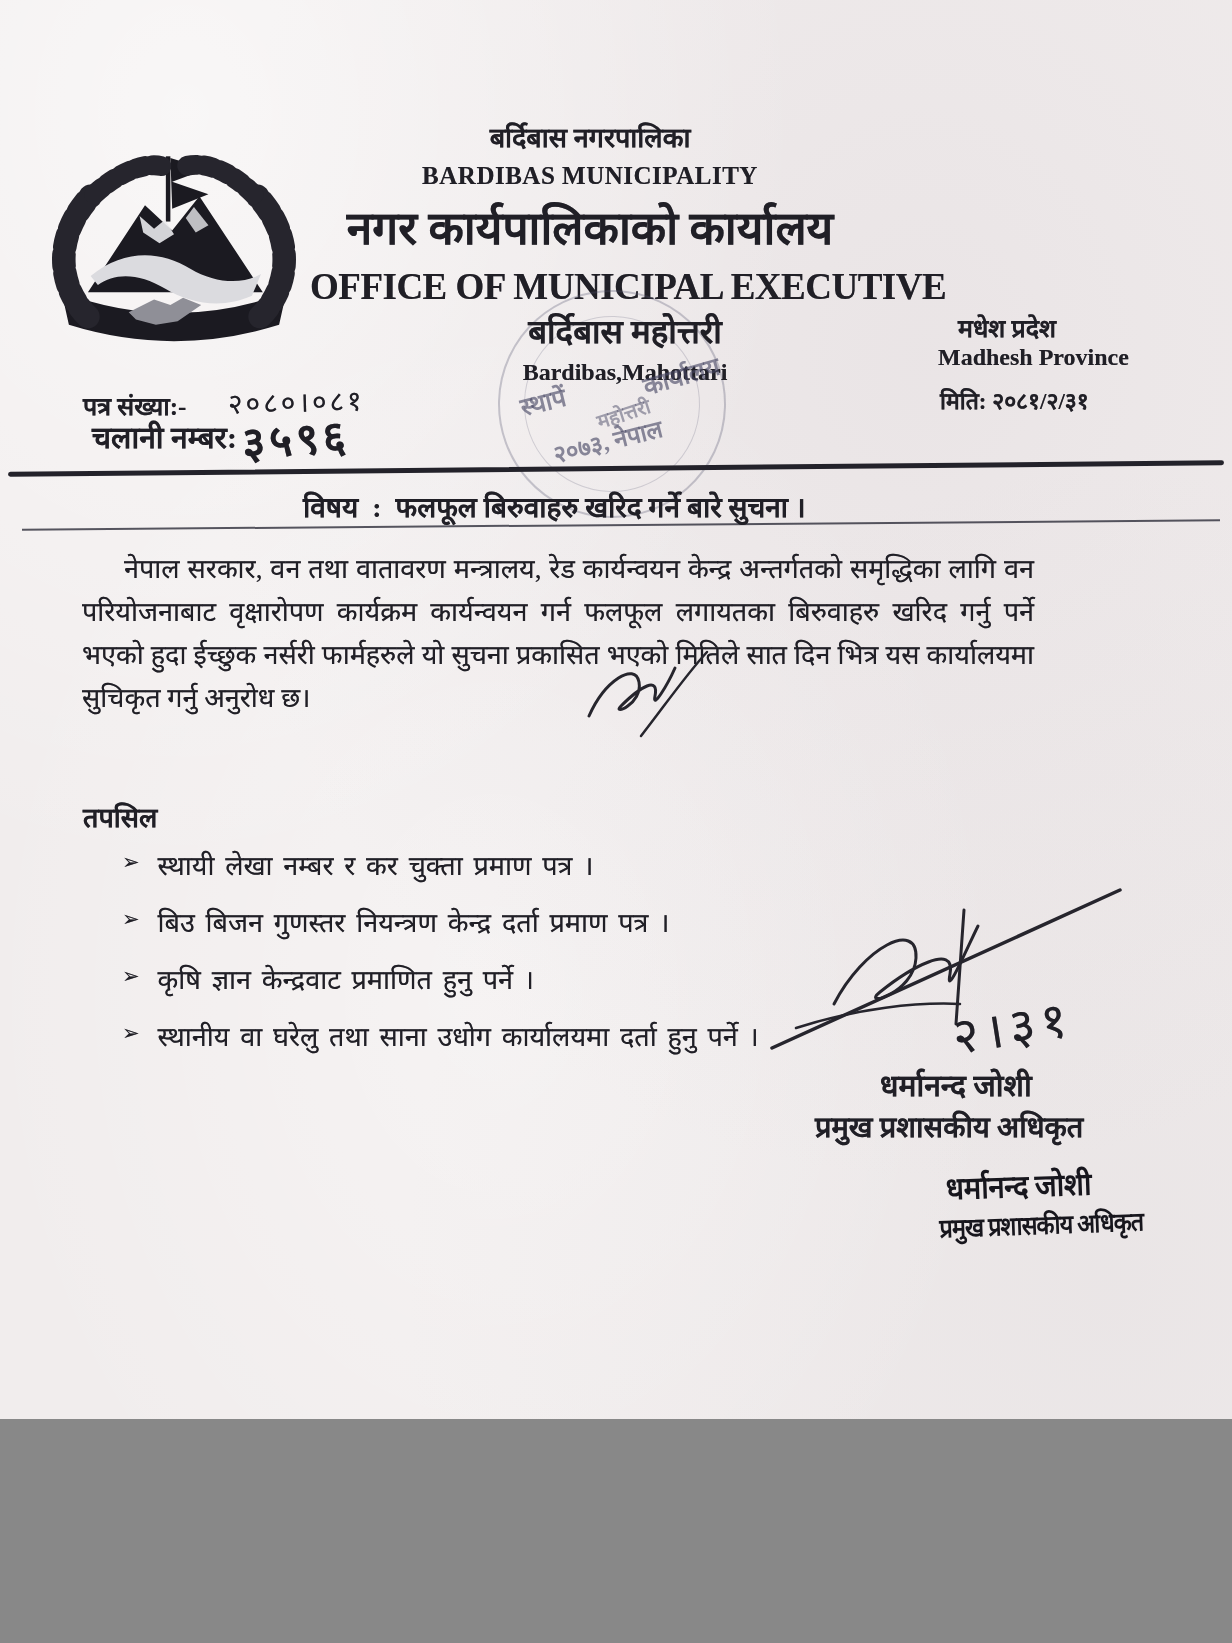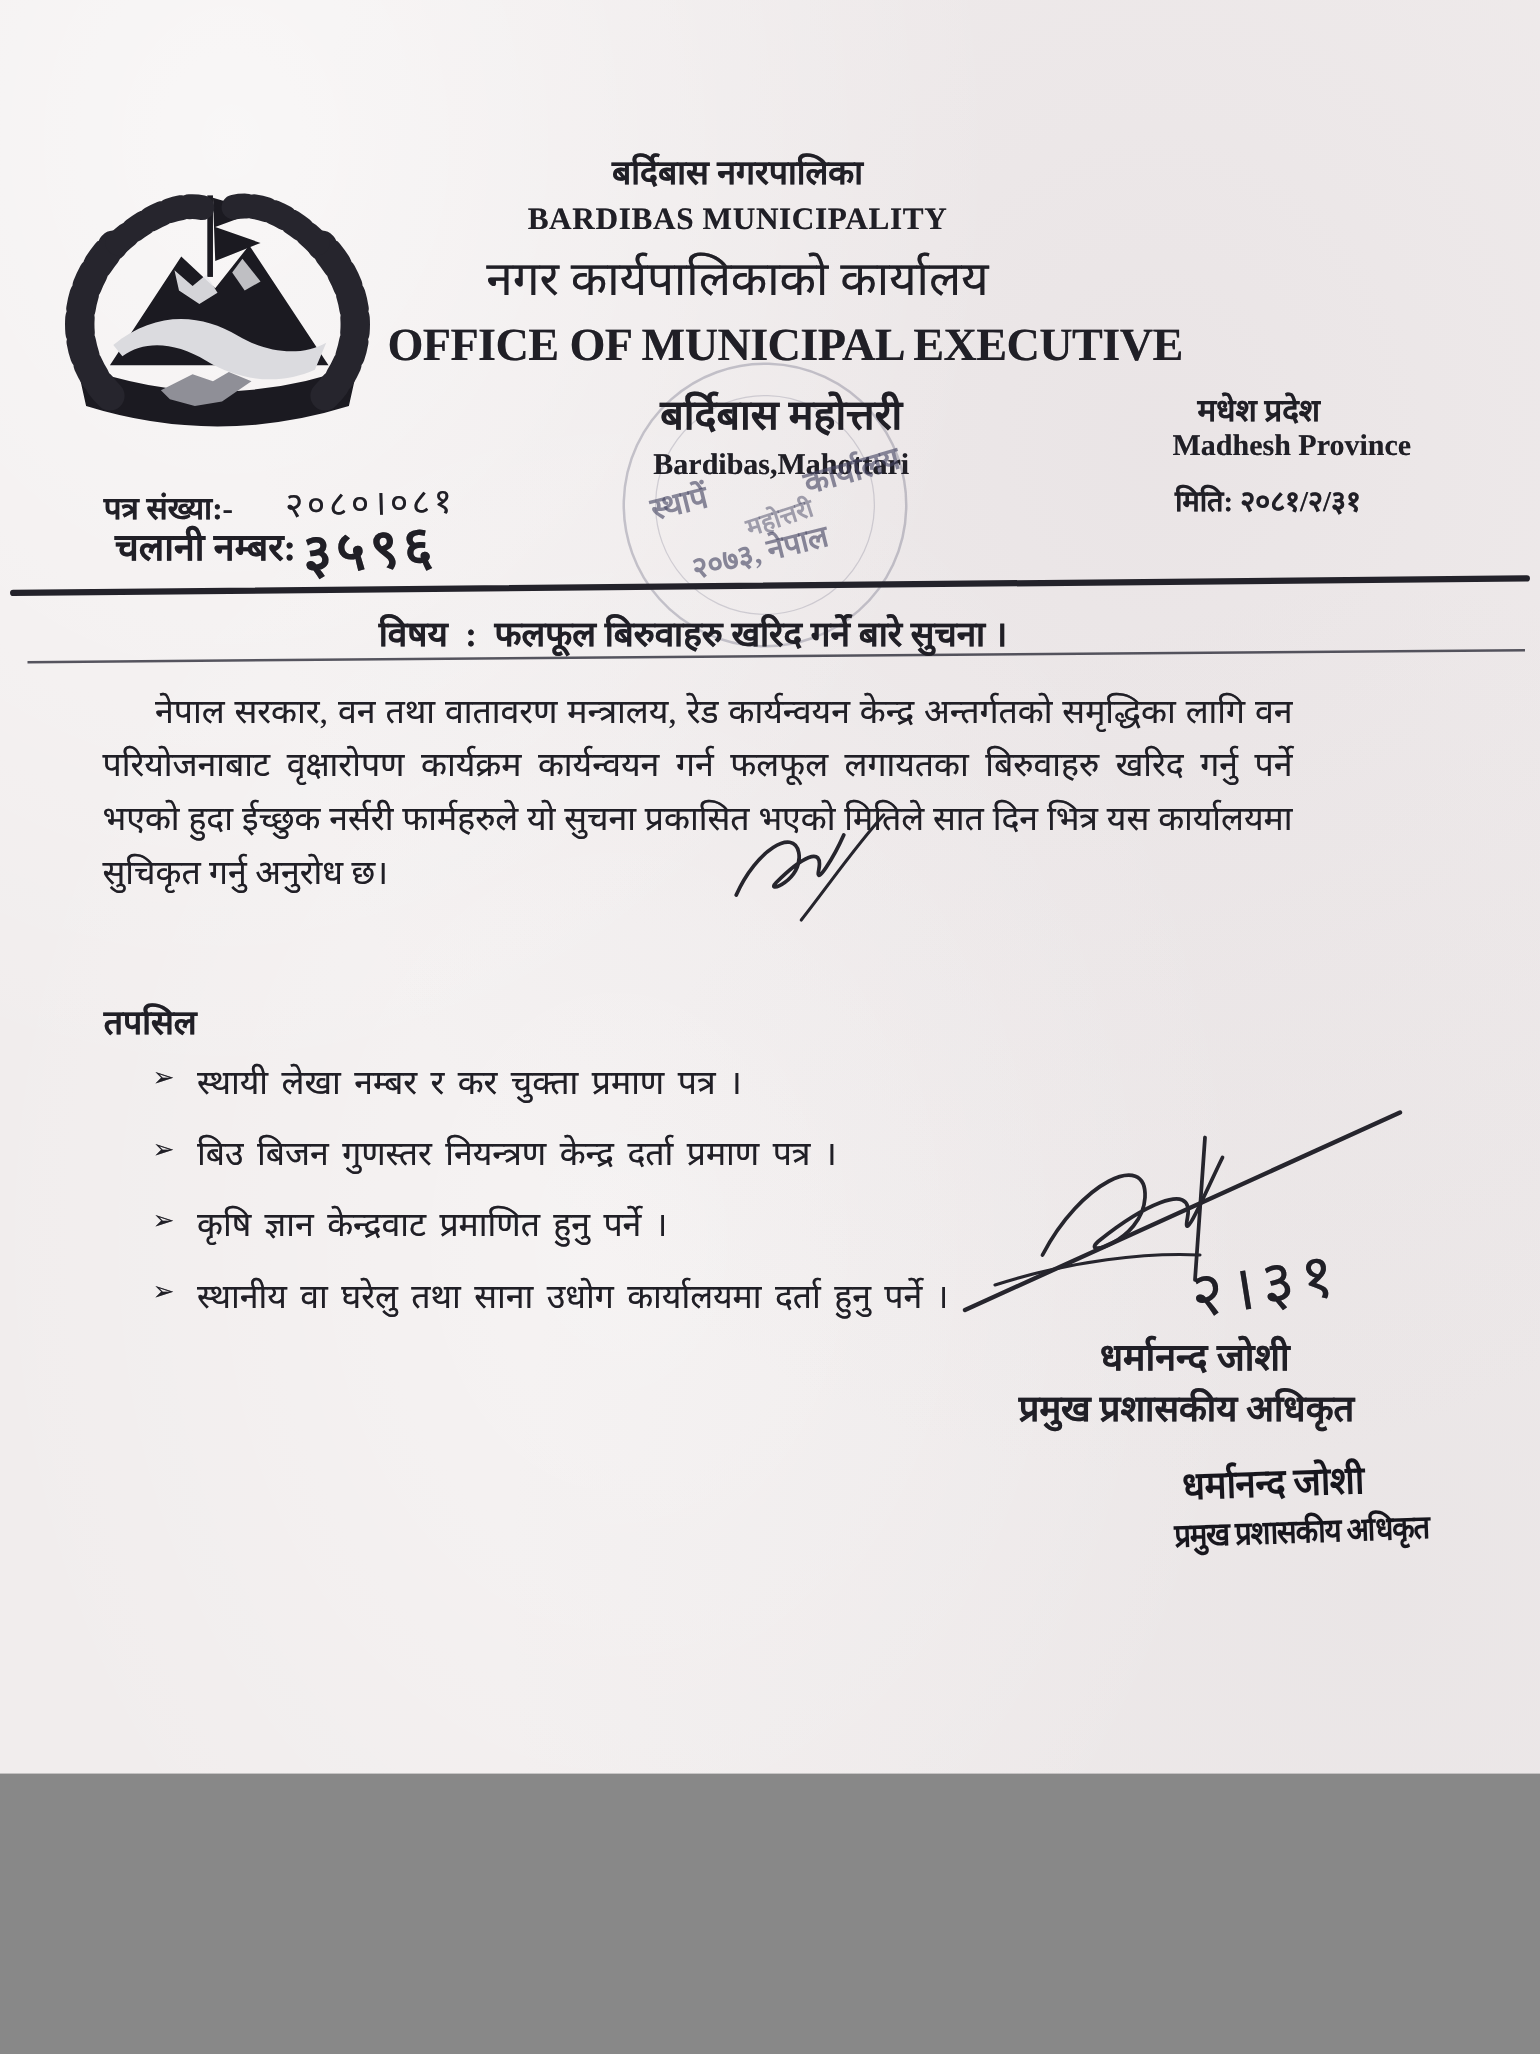--- a/index.html
+++ b/index.html
@@ -19,21 +19,21 @@
     color:#201f26;
   }
   .np { font-family:"Liberation Serif","DejaVu Serif",serif; }
   .ink { color:#201f26; text-shadow:0 0 .5px rgba(20,20,30,.55); }
 
   
   .emblem { position:absolute; left:38px; top:140px; }
   .head-center { position:absolute; left:310px; top:118px; width:560px; text-align:center; }
   .h-np1   { font-size:27px; font-weight:700; }
   .h-en1   { font-size:25px; font-weight:800; letter-spacing:.5px; margin-top:7px; }
-  .h-np2   { font-size:38px; font-weight:400; margin-top:5px; }
+  .h-np2   { font-size:46px; font-weight:700; margin-top:5px; }
   .h-en2   { font-size:37px; font-weight:800; margin-top:8px; white-space:nowrap; letter-spacing:-.5px; }
 
   .seal-block { position:absolute; left:505px; top:308px; width:240px; text-align:center; }
   .seal-np { font-size:33px; font-weight:700; }
   .seal-en { font-size:24px; font-weight:700; margin-top:6px; }
 
   .round-stamp { position:absolute; left:498px; top:290px; width:228px; height:228px;
     border:2px solid rgba(85,85,112,.30); border-radius:50%; transform:rotate(-20deg); }
   .round-stamp-inner { position:absolute; left:524px; top:316px; width:176px; height:176px;
     border:1.5px solid rgba(85,85,112,.22); border-radius:50%; transform:rotate(-20deg); }

